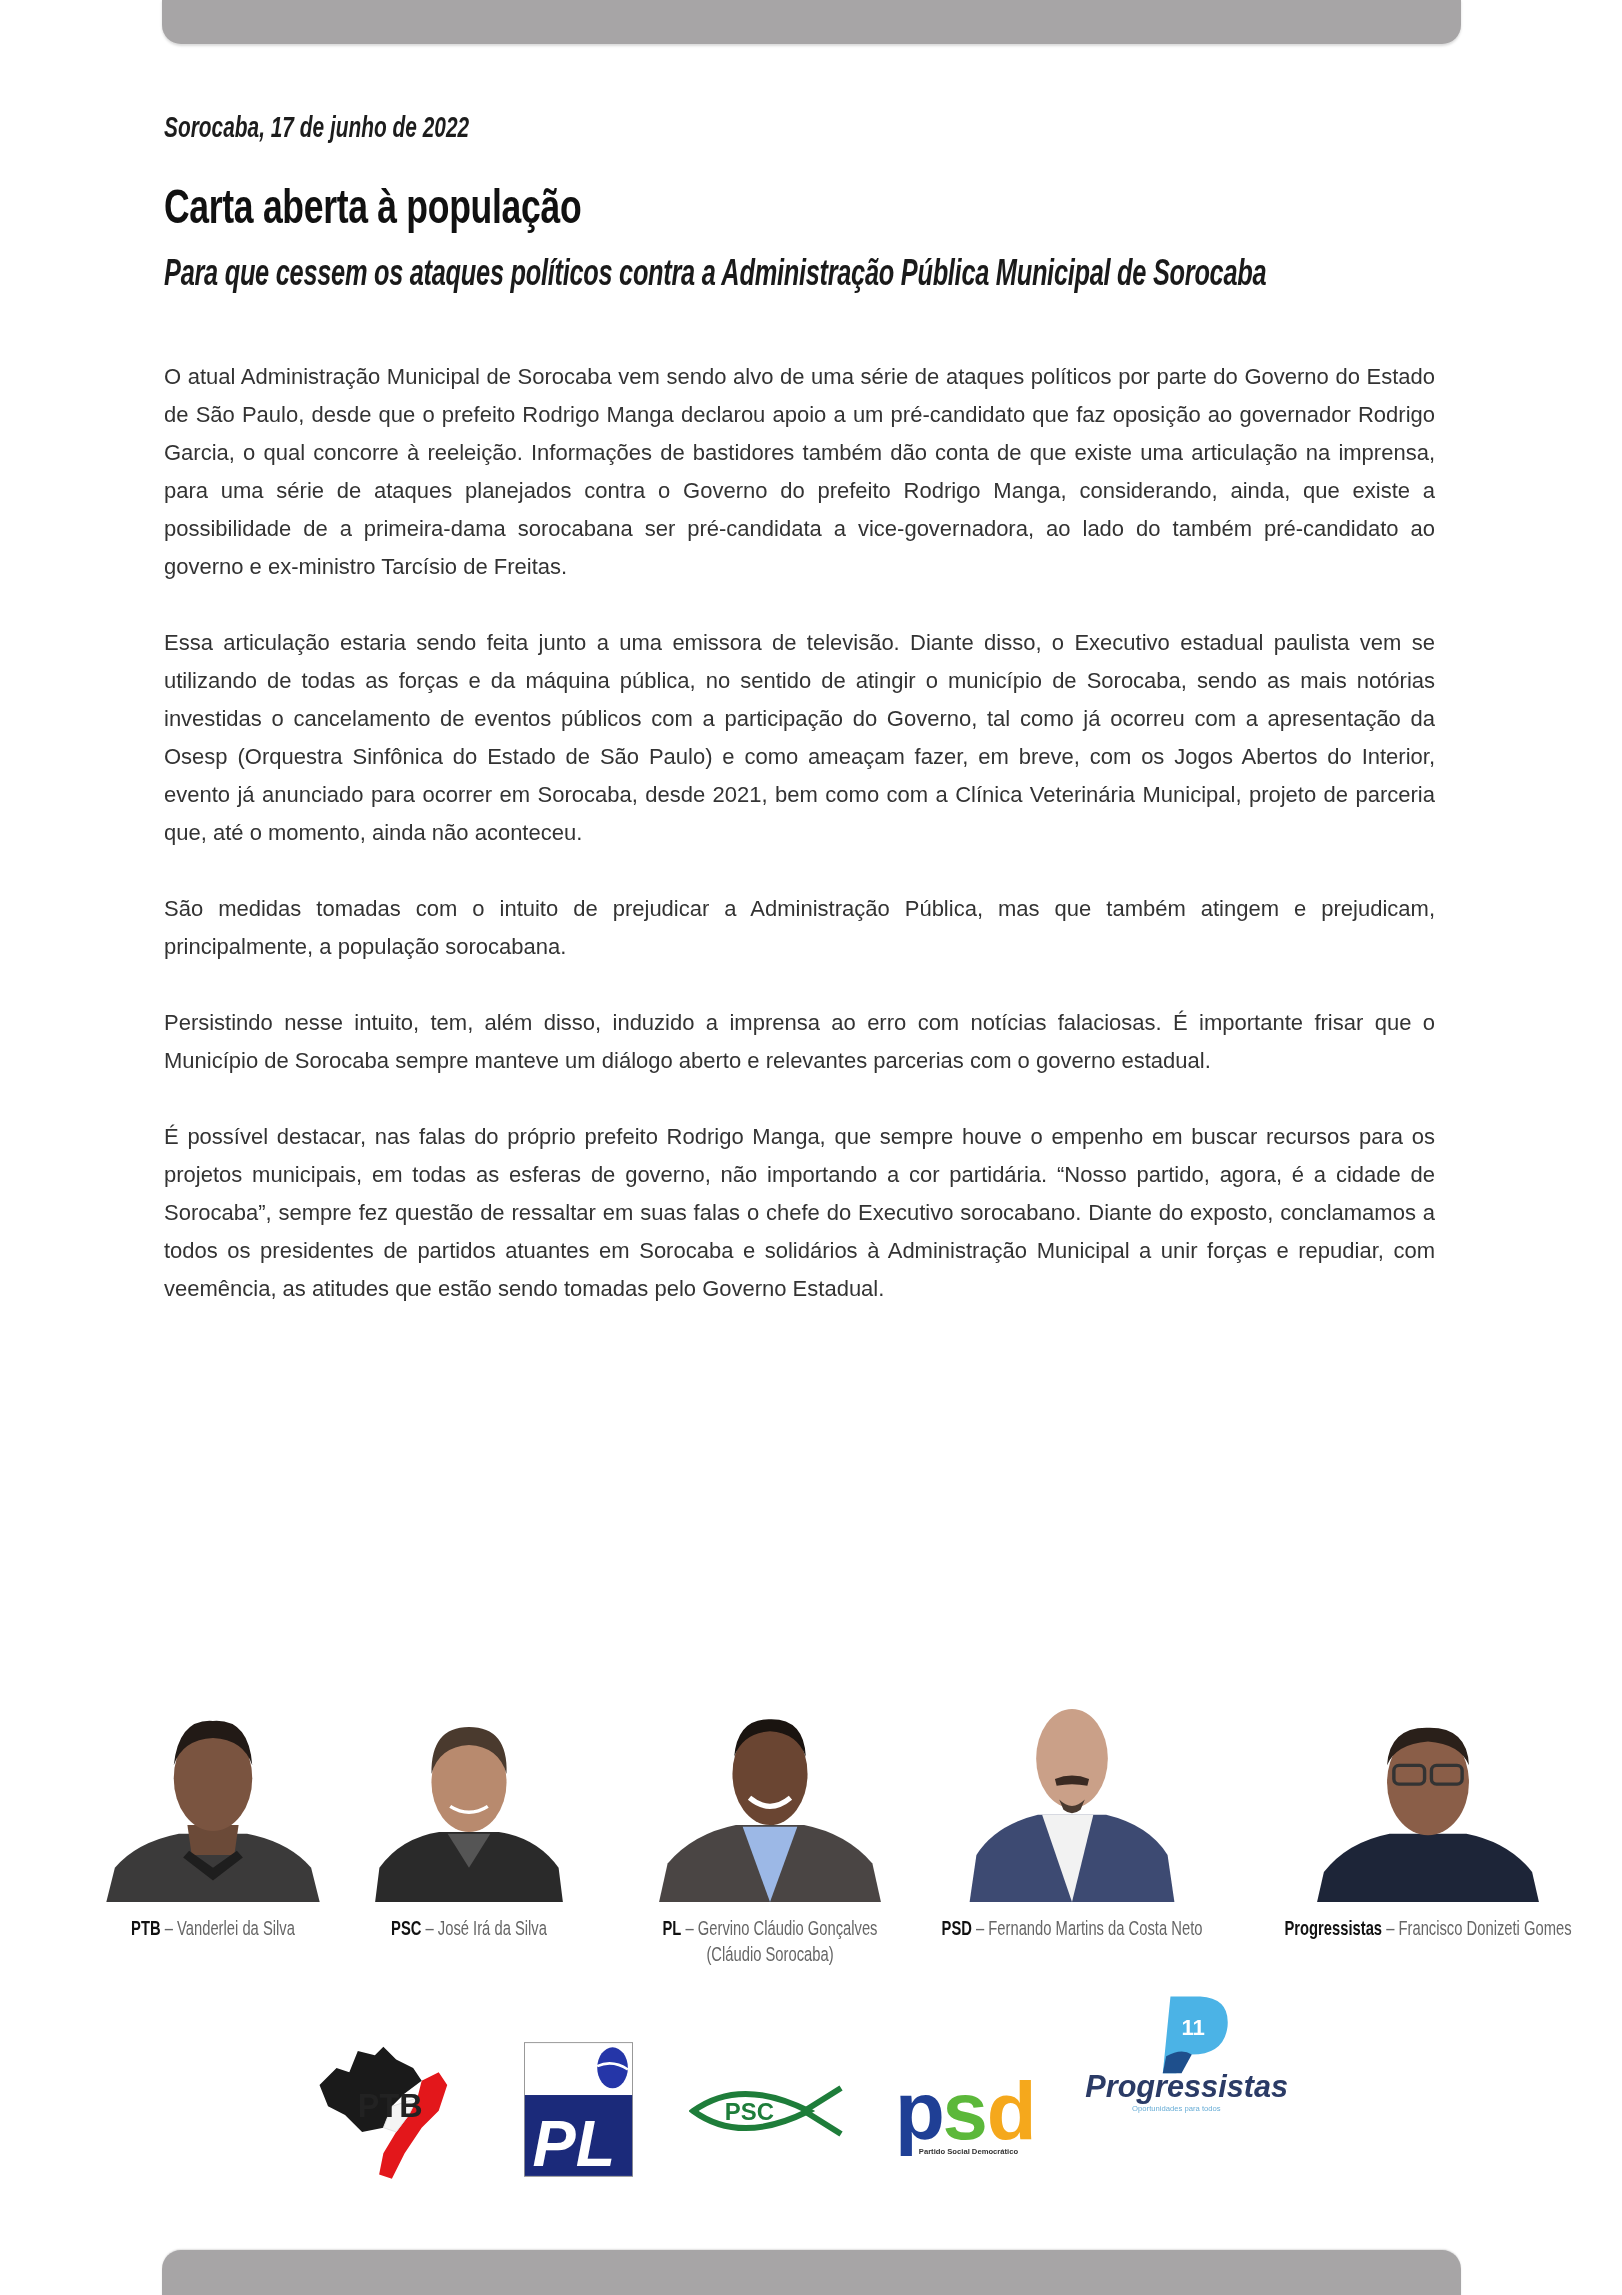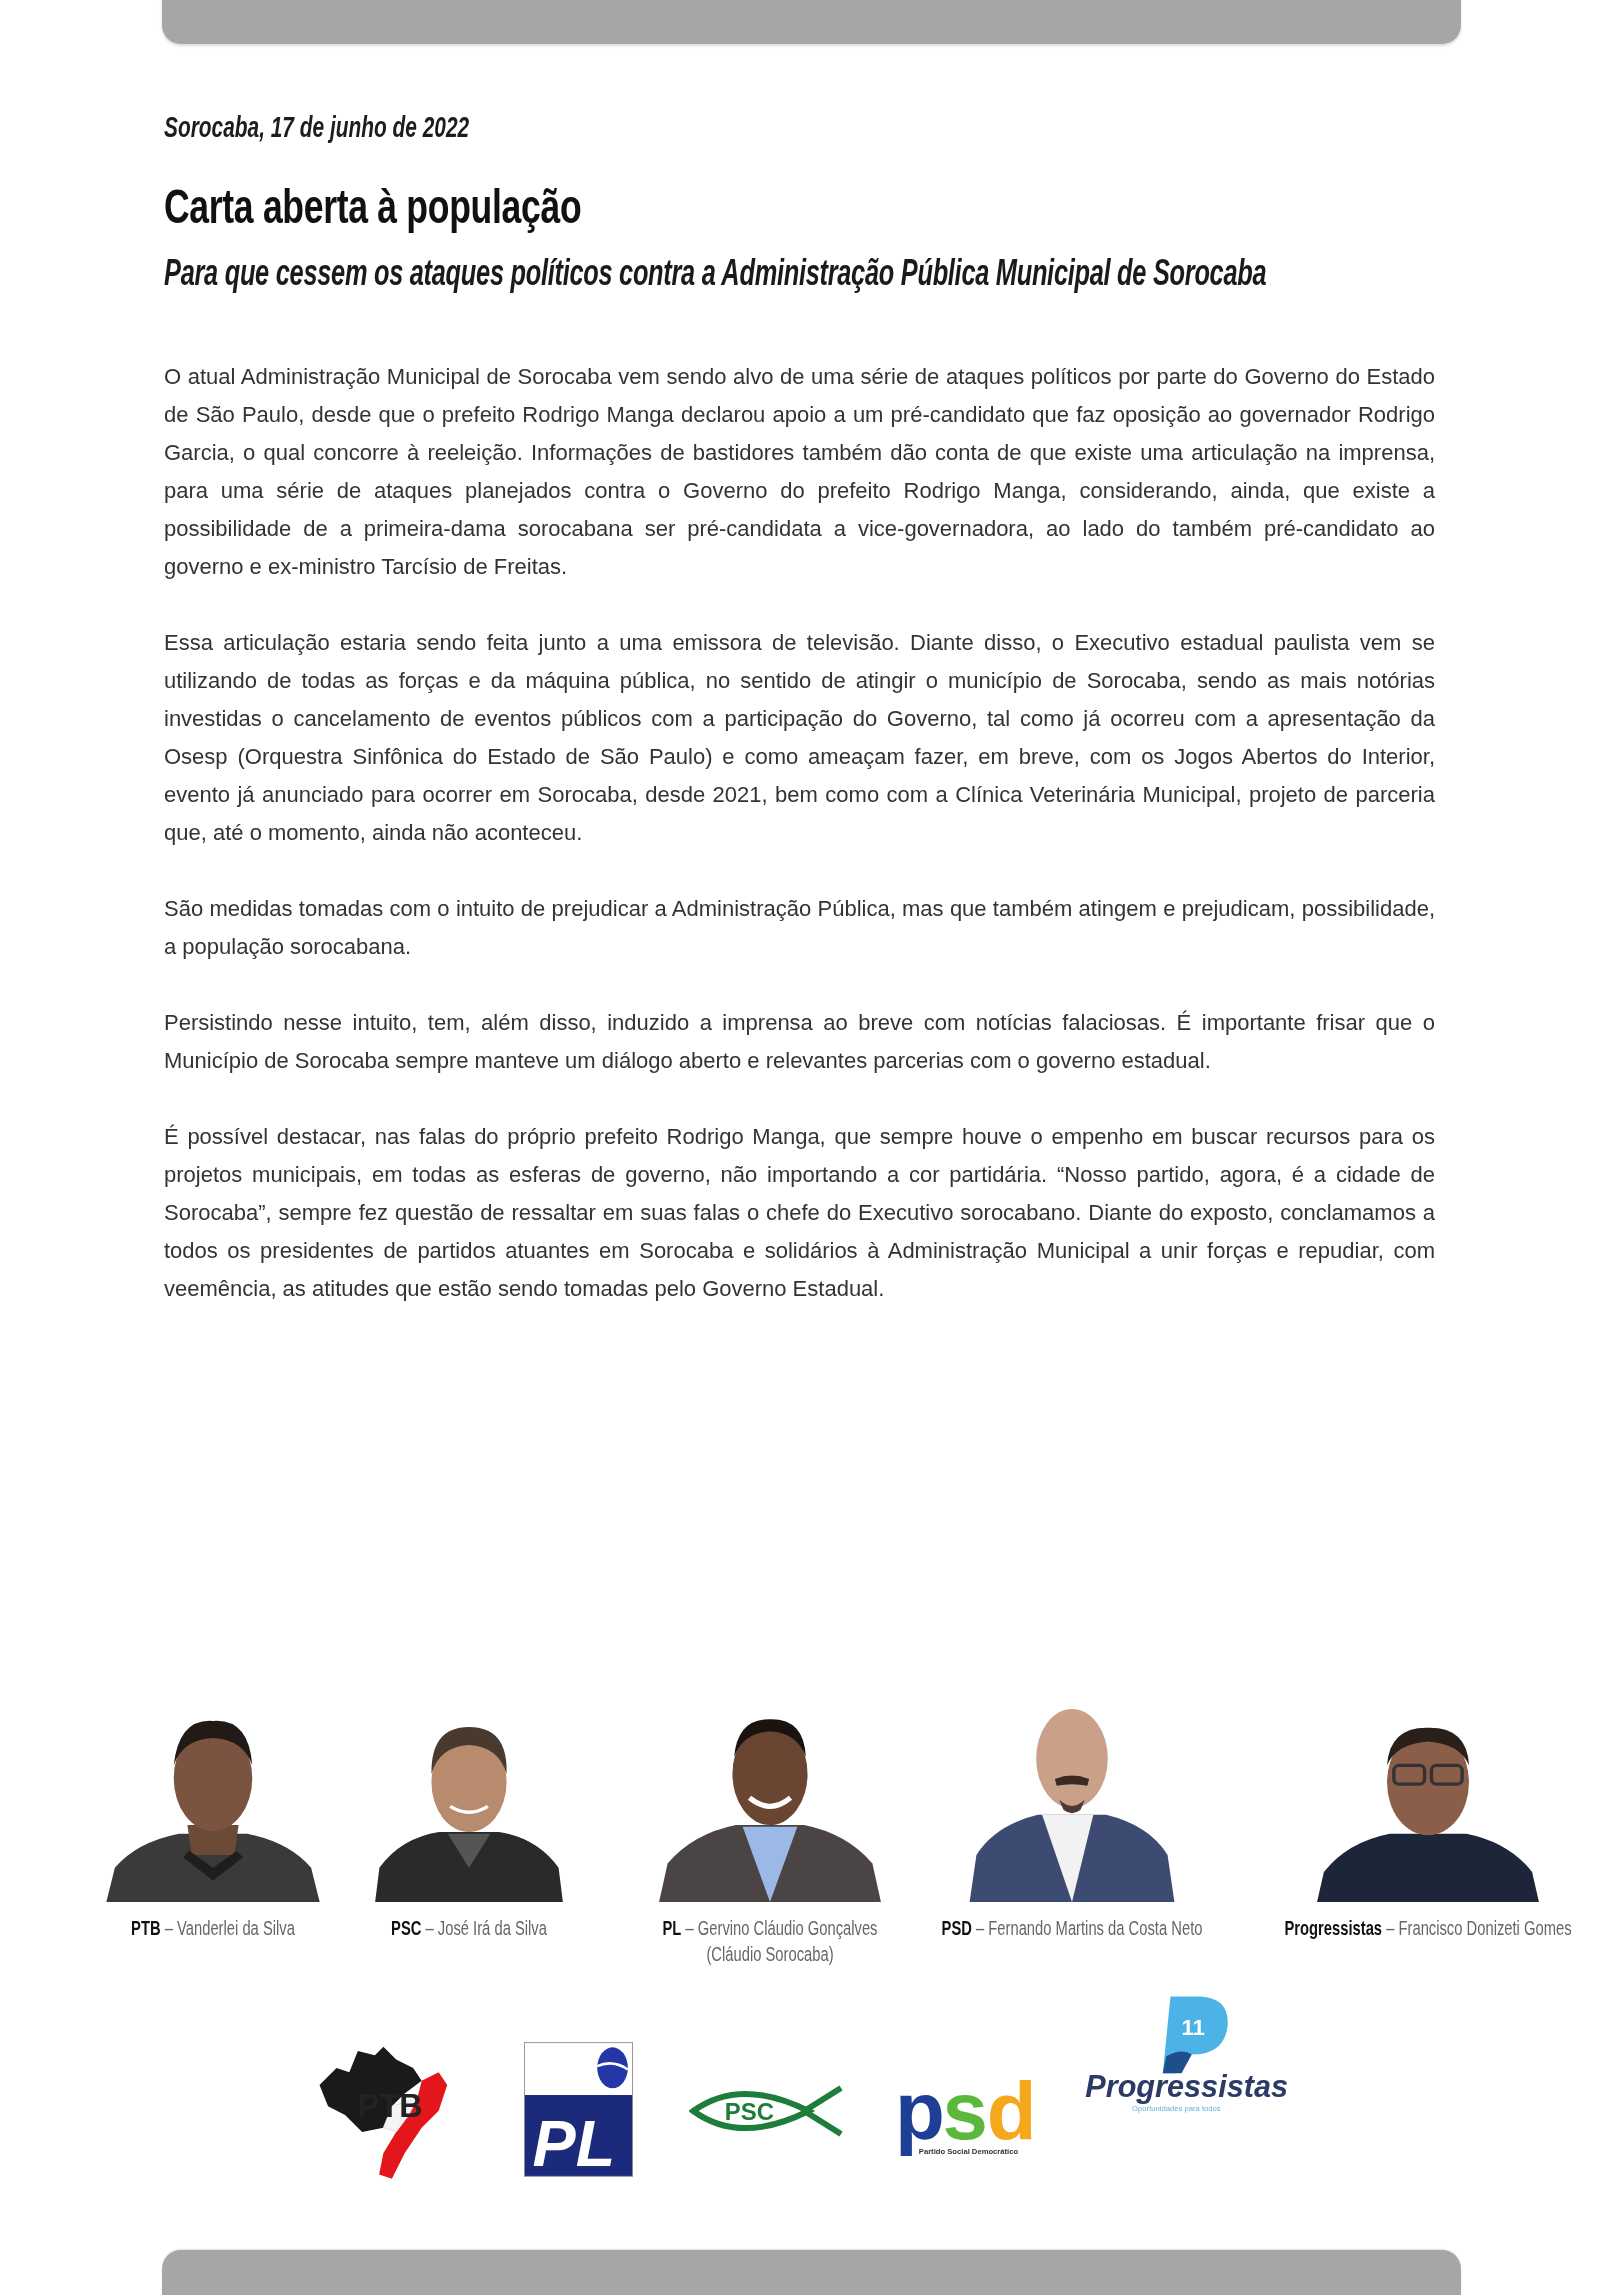--- a/index.html
+++ b/index.html
@@ -55,22 +55,22 @@
 <div id="title">
   <span class="cond">Carta aberta à população</span>
 </div>
 <div id="subtitle">
   <span class="cond">Para que cessem os ataques políticos contra a Administração Pública Municipal de Sorocaba</span>
 </div>
 
 <div id="body-text">
   <p>O atual Administração Municipal  de Sorocaba vem sendo alvo de uma série de ataques políticos por parte do Governo do Estado de São Paulo, desde que o prefeito Rodrigo Manga declarou apoio a um pré-candidato que faz oposição ao governador Rodrigo Garcia, o qual concorre à reeleição. Informações de bastidores também dão conta de que existe uma articulação na imprensa, para uma série de ataques planejados contra o Governo do prefeito Rodrigo Manga, considerando, ainda, que existe a possibilidade de a primeira-dama sorocabana ser pré-candidata a vice-governadora, ao lado do também pré-candidato ao governo e ex-ministro Tarcísio de Freitas.</p>
   <p>Essa articulação estaria sendo feita junto a uma emissora de televisão. Diante disso, o Executivo estadual paulista vem se utilizando de todas as forças e da máquina pública, no sentido de atingir o município de Sorocaba, sendo as mais notórias investidas o cancelamento de eventos públicos com a participação do Governo, tal como já ocorreu com a apresentação da Osesp (Orquestra Sinfônica do Estado de São Paulo) e como ameaçam fazer, em breve, com os Jogos Abertos do Interior, evento já anunciado para ocorrer em Sorocaba, desde 2021, bem como com a Clínica Veterinária Municipal, projeto de parceria que, até o momento, ainda não aconteceu.</p>
-  <p>São medidas tomadas com o intuito de prejudicar a Administração Pública, mas que também atingem e prejudicam, possibilidade, a população sorocabana.</p>
-  <p>Persistindo nesse intuito, tem, além disso, induzido a imprensa ao breve com notícias falaciosas. É importante frisar que o Município de Sorocaba sempre manteve um diálogo aberto e relevantes parcerias com o governo estadual.</p>
+  <p>São medidas tomadas com o intuito de prejudicar a Administração Pública, mas que também atingem e prejudicam, principalmente, a população sorocabana.</p>
+  <p>Persistindo nesse intuito, tem, além disso, induzido a imprensa ao erro com notícias falaciosas. É importante frisar que o Município de Sorocaba sempre manteve um diálogo aberto e relevantes parcerias com o governo estadual.</p>
   <p>É possível destacar, nas falas do próprio prefeito Rodrigo Manga, que sempre houve o empenho em buscar recursos para os projetos municipais, em todas as esferas de governo, não importando a cor partidária. “Nosso partido, agora, é a cidade de Sorocaba”, sempre fez questão de ressaltar em suas falas o chefe do Executivo sorocabano. Diante do exposto, conclamamos a todos os presidentes de partidos atuantes em Sorocaba e solidários à Administração Municipal a unir forças e repudiar, com veemência, as atitudes que estão sendo tomadas pelo Governo Estadual.</p>
 </div>
 
 <div class="person" style="left:85px;">
   <div class="photo">
     <svg viewBox="0 0 300 240">
       <path d="M25 240 L35 200 Q60 170 110 160 L190 160 Q240 170 265 200 L275 240 Z" fill="#3b3a3a"></path>
       <path d="M120 150 L180 150 L175 185 L125 185 Z" fill="#6b4a38"></path>
       <ellipse cx="150" cy="95" rx="46" ry="62" fill="#7a5440"></ellipse>
       <path d="M104 80 Q110 25 150 28 Q192 25 196 80 Q186 50 150 48 Q114 50 104 80 Z" fill="#221a16"></path>

